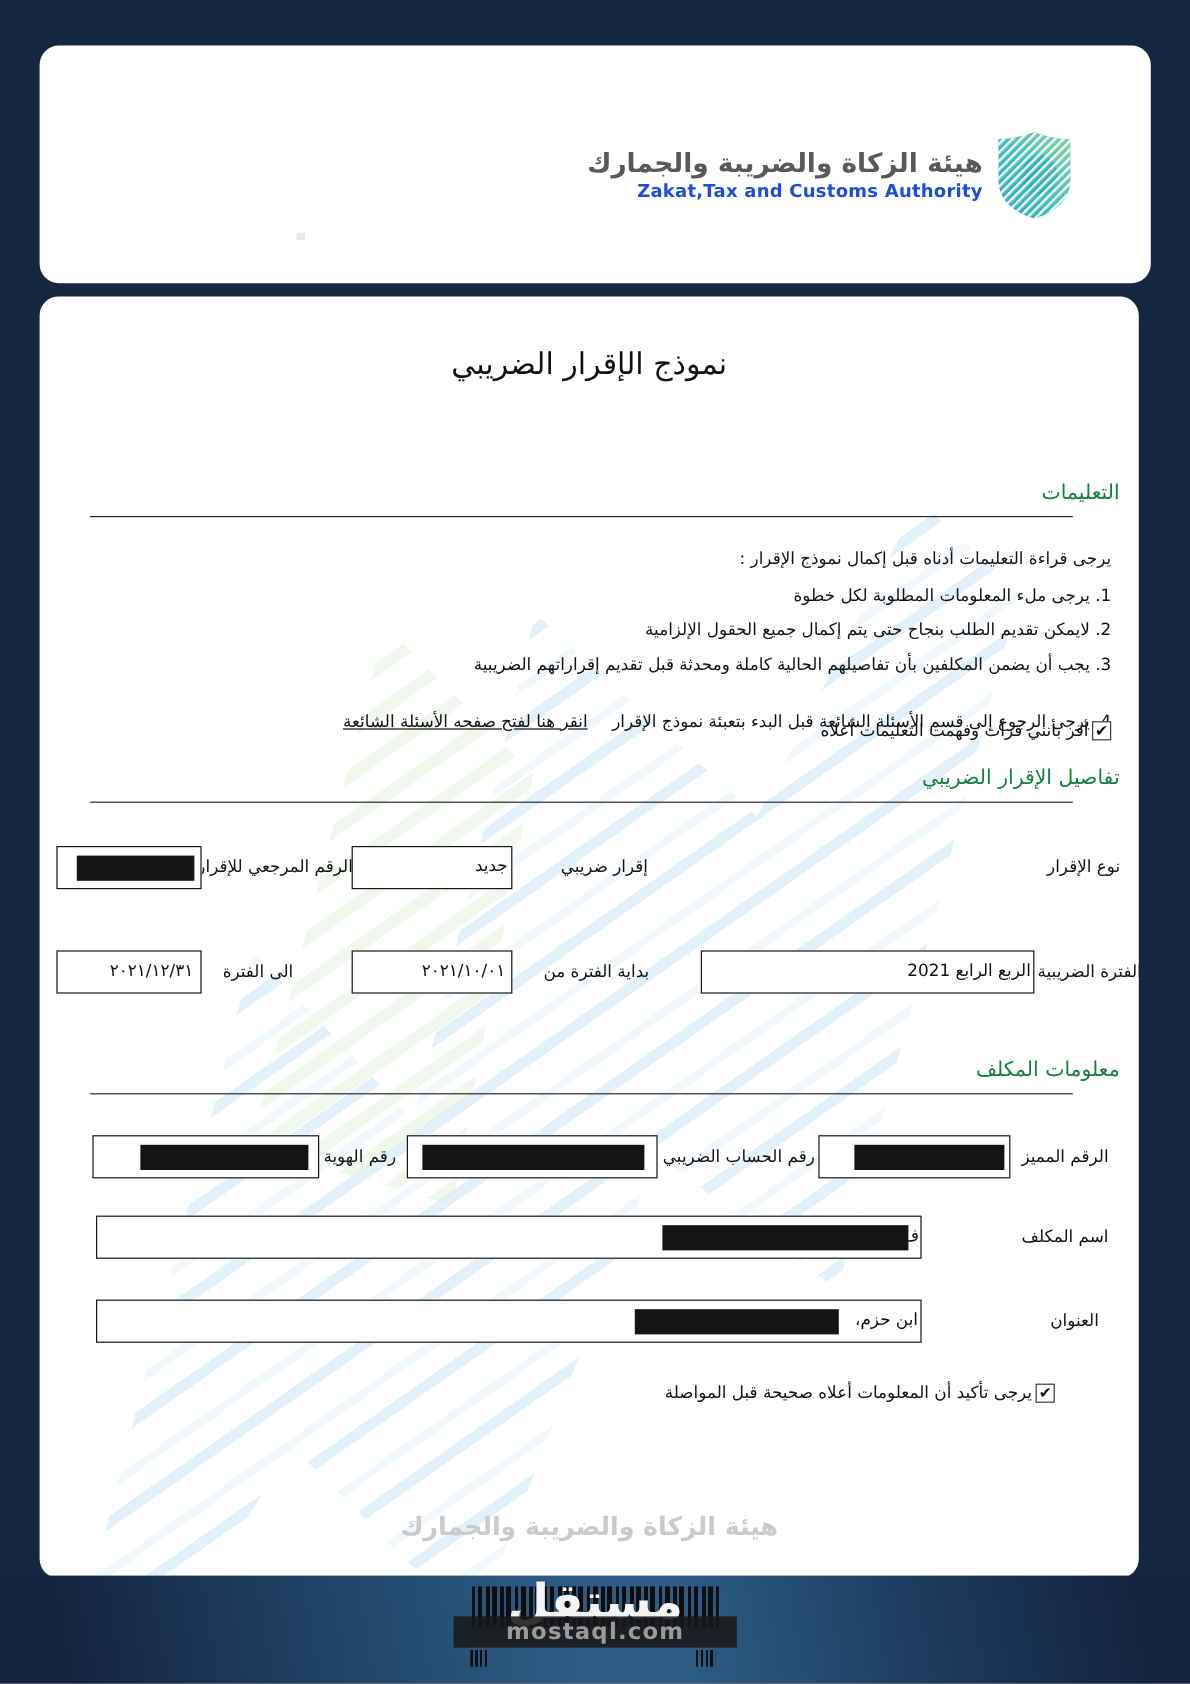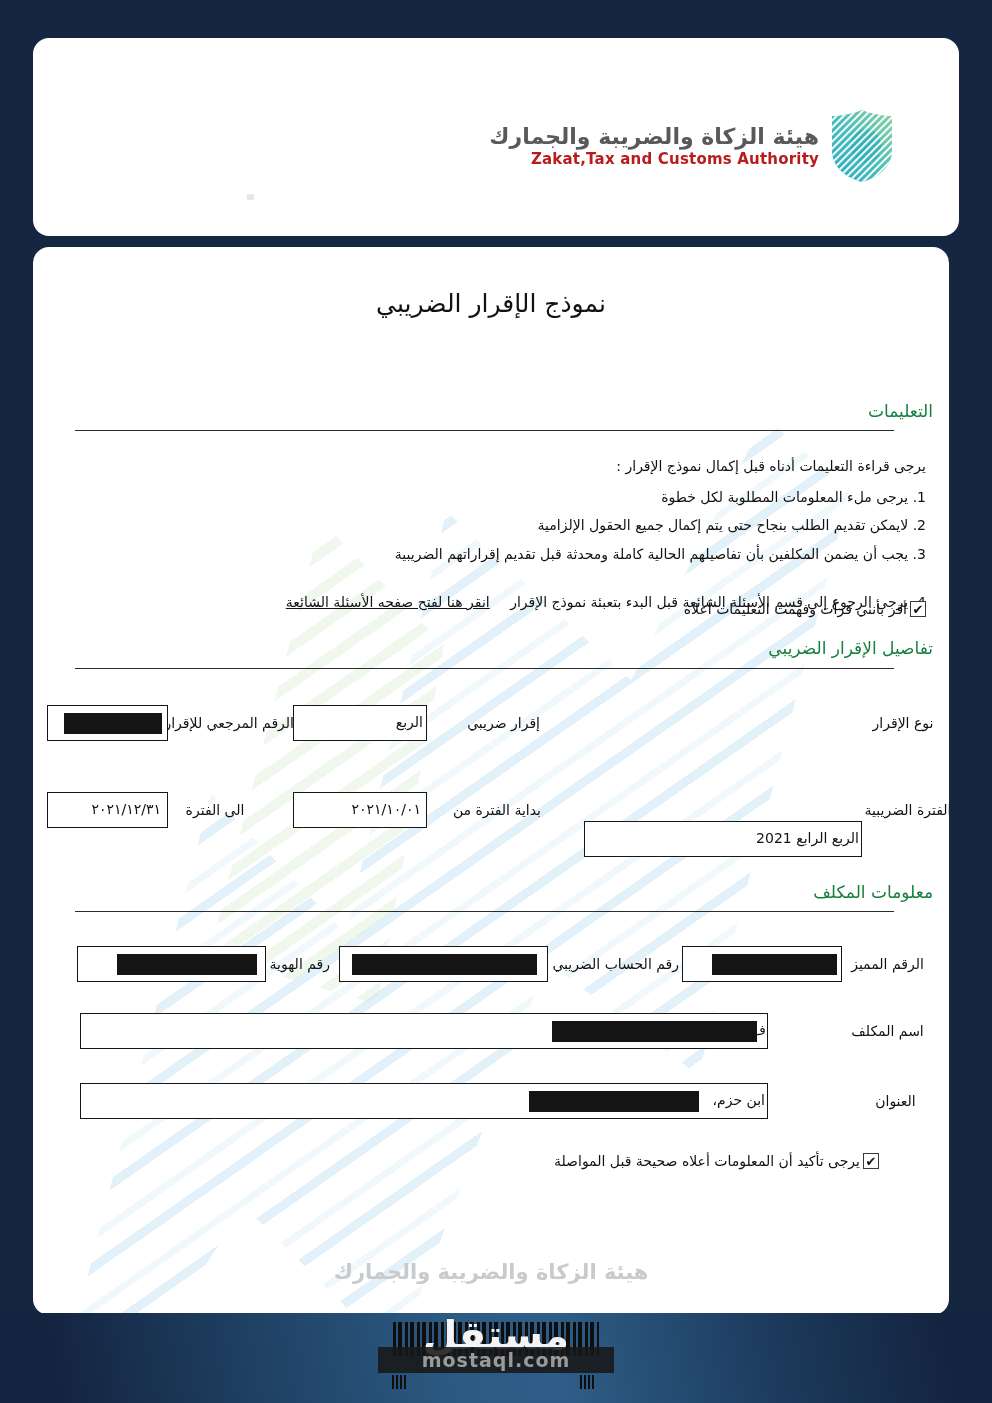--- a/index.html
+++ b/index.html
@@ -7,21 +7,21 @@
     width:992px;height:1403px;position:relative;overflow:hidden;
     background:#152640;
     font-family:"DejaVu Sans",sans-serif;
   }
   .card{position:absolute;background:#fff;border-radius:16px;}
   
   .header-card{left:33px;top:38px;width:926px;height:198px;}
   .logo{position:absolute;top:70px;right:64px;display:flex;align-items:center;gap:10px;}
   .logo-text{text-align:right;direction:rtl;}
   .logo-ar{font-size:22px;font-weight:bold;color:#58595b;line-height:1.15;}
-  .logo-en{font-size:15px;font-weight:bold;color:#b91c1c;letter-spacing:.2px;}
+  .logo-en{font-size:15px;font-weight:bold;color:#1d4ed8;letter-spacing:.2px;}
   .faint-dot{position:absolute;left:214px;top:156px;width:7px;height:6px;background:#cfd4d8;opacity:.55;}
   
   .page-card{left:33px;top:247px;width:916px;height:1068px;overflow:hidden;}
   .stripes{position:absolute;pointer-events:none;}
   .stripes.blue{
     left:10px;top:170px;width:840px;height:940px;
     background:repeating-linear-gradient(-35deg, rgba(168,214,238,.33) 0 9px, rgba(168,214,238,0) 9px 26px, rgba(186,224,242,.22) 26px 33px, rgba(186,224,242,0) 33px 58px);
     clip-path:polygon(4% 96%, 20% 40%, 36% 55%, 48% 10%, 70% 28%, 86% 0%, 96% 8%, 78% 70%, 60% 58%, 42% 100%, 24% 84%, 12% 100%);
   }
   .stripes.green{
@@ -117,31 +117,31 @@
     <span>أقر بأنني قرأت وفهمت التعليمات أعلاه</span>
   </div>
 
   <div class="sec-head" style="top:391px;">تفاصيل الإقرار الضريبي</div>
   <div class="rule" style="top:421px;"></div>
 
   <div class="frow" style="top:458px;">
     <div class="flabel" style="left:830px;width:80px;">نوع الإقرار</div>
     <div class="flabel" style="left:445px;width:62px;">إقرار ضريبي</div>
     <div class="fbox" style="left:260px;width:134px;">
-      <span class="val" style="right:3px;">الربع</span>
+      <span class="val" style="right:3px;">جديد</span>
     </div>
     <div class="flabel" style="left:140px;width:121px;">الرقم المرجعي للإقرار</div>
     <div class="fbox" style="left:14px;width:121px;">
       <div class="redact" style="right:5px;width:98px;"></div>
     </div>
   </div>
 
   <div class="frow" style="top:545px;">
     <div class="flabel" style="left:830px;width:90px;">الفترة الضريبية</div>
-    <div class="fbox" style="left:551px;width:278px;margin-top:29px;">
+    <div class="fbox" style="left:551px;width:278px;">
       <span class="val" style="right:2px;">الربع الرابع 2021</span>
     </div>
     <div class="flabel" style="left:430px;width:78px;">بداية الفترة من</div>
     <div class="fbox" style="left:260px;width:134px;">
       <span class="val" style="right:5px;">٢٠٢١/١٠/٠١</span>
     </div>
     <div class="flabel" style="left:148px;width:68px;">الى الفترة</div>
     <div class="fbox" style="left:14px;width:121px;">
       <span class="val" style="right:6px;">٢٠٢١/١٢/٣١</span>
     </div>

